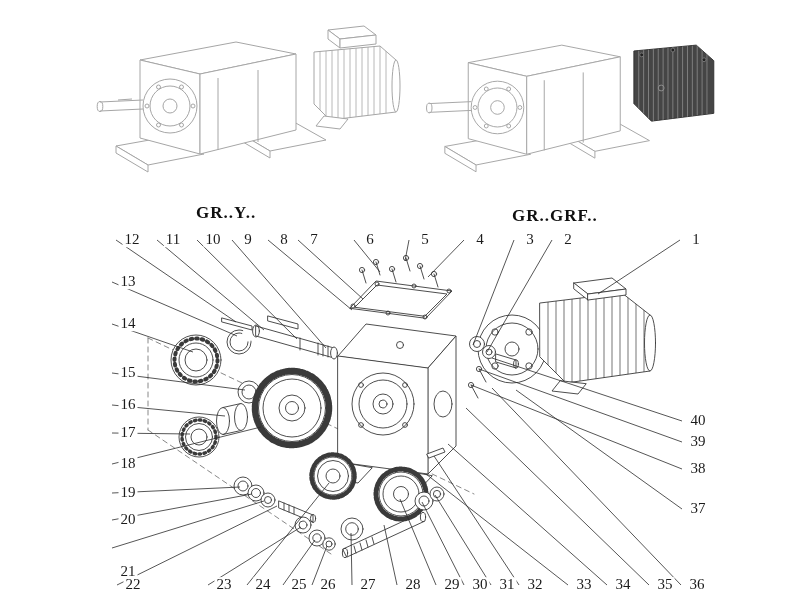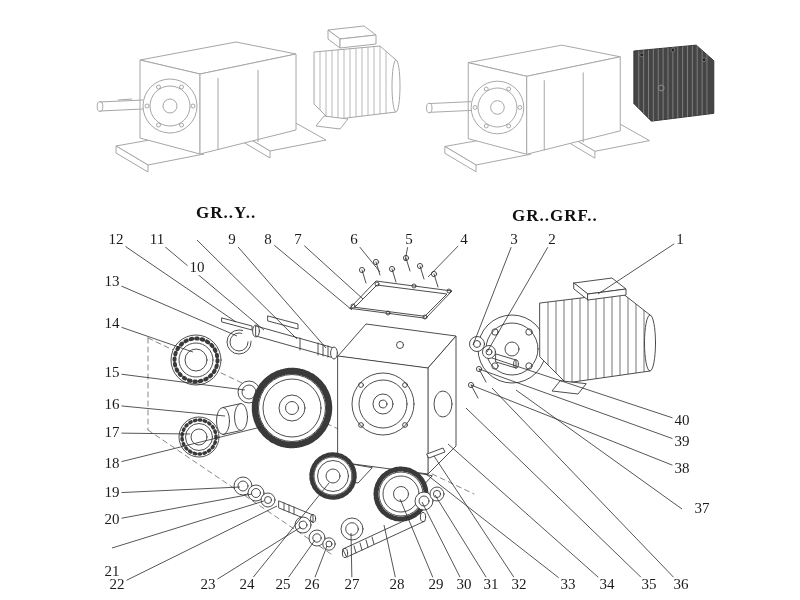--- a/index.html
+++ b/index.html
@@ -358,24 +358,24 @@
       <line x1="568" y1="585" x2="426" y2="474"></line>
       <line x1="607" y1="585" x2="448" y2="444"></line>
       <line x1="649" y1="585" x2="466" y2="408"></line>
       <line x1="681" y1="585" x2="492" y2="388"></line>
       <line x1="682" y1="509" x2="516" y2="390"></line>
       <line x1="682" y1="469" x2="471" y2="385"></line>
       <line x1="682" y1="442" x2="479" y2="369"></line>
       <line x1="682" y1="421" x2="492" y2="358"></line>
     </svg>
 
-  <div id="callout-layer" class="abs" style="left:0;top:0;width:784px;height:600px">
+  <div id="callout-layer" class="abs" style="left:16px;top:0;width:784px;height:600px">
       <span class="callout" style="left: 116px; top: 240px;">12</span>
       <span class="callout" style="left: 157px; top: 240px;">11</span>
-      <span class="callout" style="left: 197px; top: 240px; margin-top: 28px;">10</span>
+      <span class="callout" style="left: 197px; top: 240px;">10</span>
       <span class="callout" style="left: 232px; top: 240px;">9</span>
       <span class="callout" style="left: 268px; top: 240px;">8</span>
       <span class="callout" style="left: 298px; top: 240px;">7</span>
       <span class="callout" style="left: 354px; top: 240px;">6</span>
       <span class="callout" style="left: 409px; top: 240px;">5</span>
       <span class="callout" style="left: 464px; top: 240px;">4</span>
       <span class="callout" style="left: 514px; top: 240px;">3</span>
       <span class="callout" style="left: 552px; top: 240px;">2</span>
       <span class="callout" style="left: 680px; top: 240px;">1</span>
       <span class="callout" style="left: 112px; top: 282px;">13</span>
@@ -395,19 +395,19 @@
       <span class="callout" style="left: 352px; top: 585px;">27</span>
       <span class="callout" style="left: 397px; top: 585px; text-align: center;">28</span>
       <span class="callout" style="left: 436px; top: 585px;">29</span>
       <span class="callout" style="left: 464px; top: 585px;">30</span>
       <span class="callout" style="left: 491px; top: 585px;">31</span>
       <span class="callout" style="left: 519px; top: 585px;">32</span>
       <span class="callout" style="left: 568px; top: 585px;">33</span>
       <span class="callout" style="left: 607px; top: 585px;">34</span>
       <span class="callout" style="left: 649px; top: 585px;">35</span>
       <span class="callout" style="left: 681px; top: 585px;">36</span>
-      <span class="callout" style="left: 682px; top: 509px; margin-left: 20px;">37</span>
+      <span class="callout" style="left: 682px; top: 509px;">37</span>
       <span class="callout" style="left: 682px; top: 469px;">38</span>
       <span class="callout" style="left: 682px; top: 442px; text-align: center;">39</span>
       <span class="callout" style="left: 682px; top: 421px;">40</span>
     </div>
 
 </div>
 
 </body></html>

